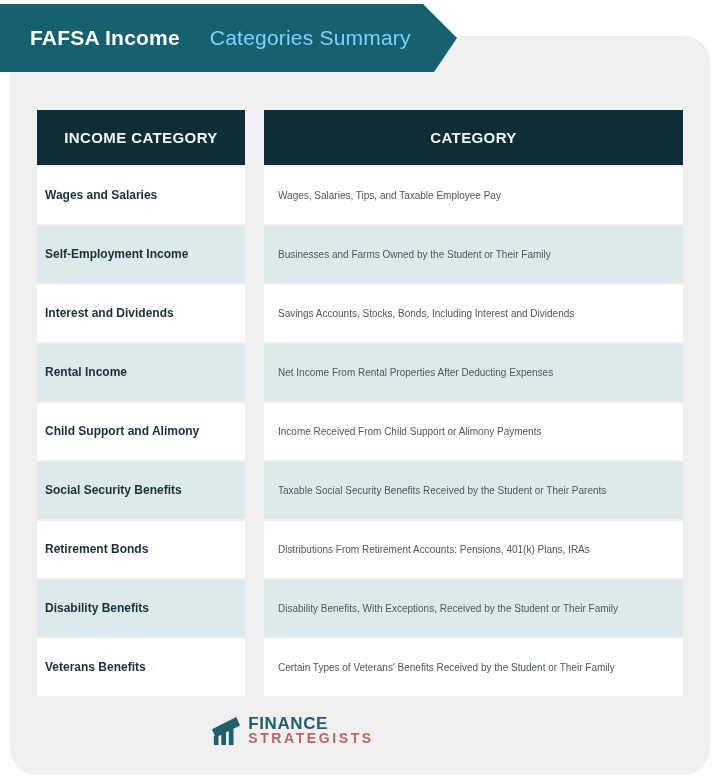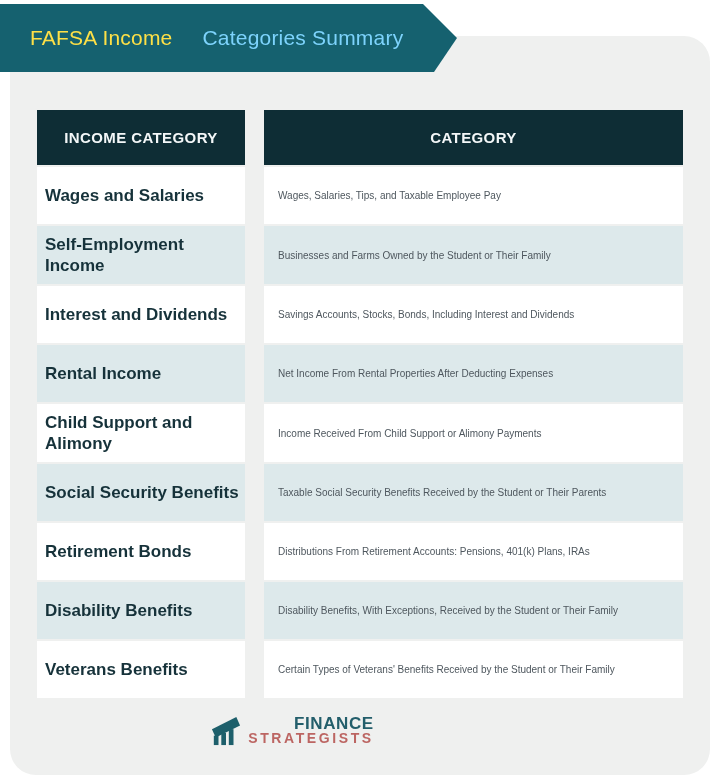--- a/index.html
+++ b/index.html
@@ -17,41 +17,41 @@
     background:var(--card);border-radius:26px;
   }
   .banner{
     position:absolute;left:0;top:4px;width:457px;height:68px;
     background:var(--banner);color:#ffffff;
     display:flex;align-items:center;padding-left:30px;
     font-size:21px;letter-spacing:0.2px;
     clip-path:polygon(0 0, calc(100% - 34px) 0, 100% 50%, calc(100% - 23px) 100%, 0 100%);
     z-index:3;
   }
-  .banner .bold{font-weight:normal;color:#fde047;}
+  .banner .bold{font-weight:bold;color:#ffffff;}
   .banner .rest{font-weight:normal;color:#7dd3fc;white-space:pre;margin-left:24px;}
   .tbl{
     position:absolute;left:37px;top:110px;width:646px;z-index:2;
   }
   .trow{display:flex;gap:19px;margin-bottom:2px;}
   .cell{display:flex;align-items:center;}
   .cat{width:208px;flex:none;padding:8px 6px 8px 8px;}
   .det{flex:1;padding:8px 8px 8px 14px;}
   .thead .cell{
     background:var(--header);color:#f3f7f8;height:55px;
     justify-content:center;font-weight:bold;font-size:15px;letter-spacing:0.4px;
     padding:0;
   }
   .trow.body .cell{min-height:57px;background:#ffffff;}
   .trow.body.alt .cell{background:var(--alt_row);}
-  .trow.body .cat span{font-weight:bold;font-size:17px;color:var(--category_text);line-height:21px;}
+  .trow.body .cat span{font-weight:bold;font-size:12px;color:var(--category_text);line-height:21px;}
   .trow.body .det span{font-size:10px;color:var(--details_text);line-height:21px;}
   .footer-logo{
     position:absolute;left:0;top:714px;width:585px;z-index:2;
-    display:flex;justify-content:center;align-items:flex-start;gap:7px;text-align:right;
+    display:flex;justify-content:center;align-items:flex-start;gap:7px;
   }
   .logo-mark{flex:none;margin-top:2px;}
   .logo-text{display:flex;flex-direction:column;}
   .logo-primary{font-weight:bold;font-size:17px;color:var(--logo_teal);letter-spacing:0.6px;line-height:19px;}
   .logo-secondary{font-size:14px;color:var(--logo_red);letter-spacing:2.6px;line-height:10px;font-weight:bold;}
 </style>
 </head>
 <body>
 
 <div class="card"></div>

